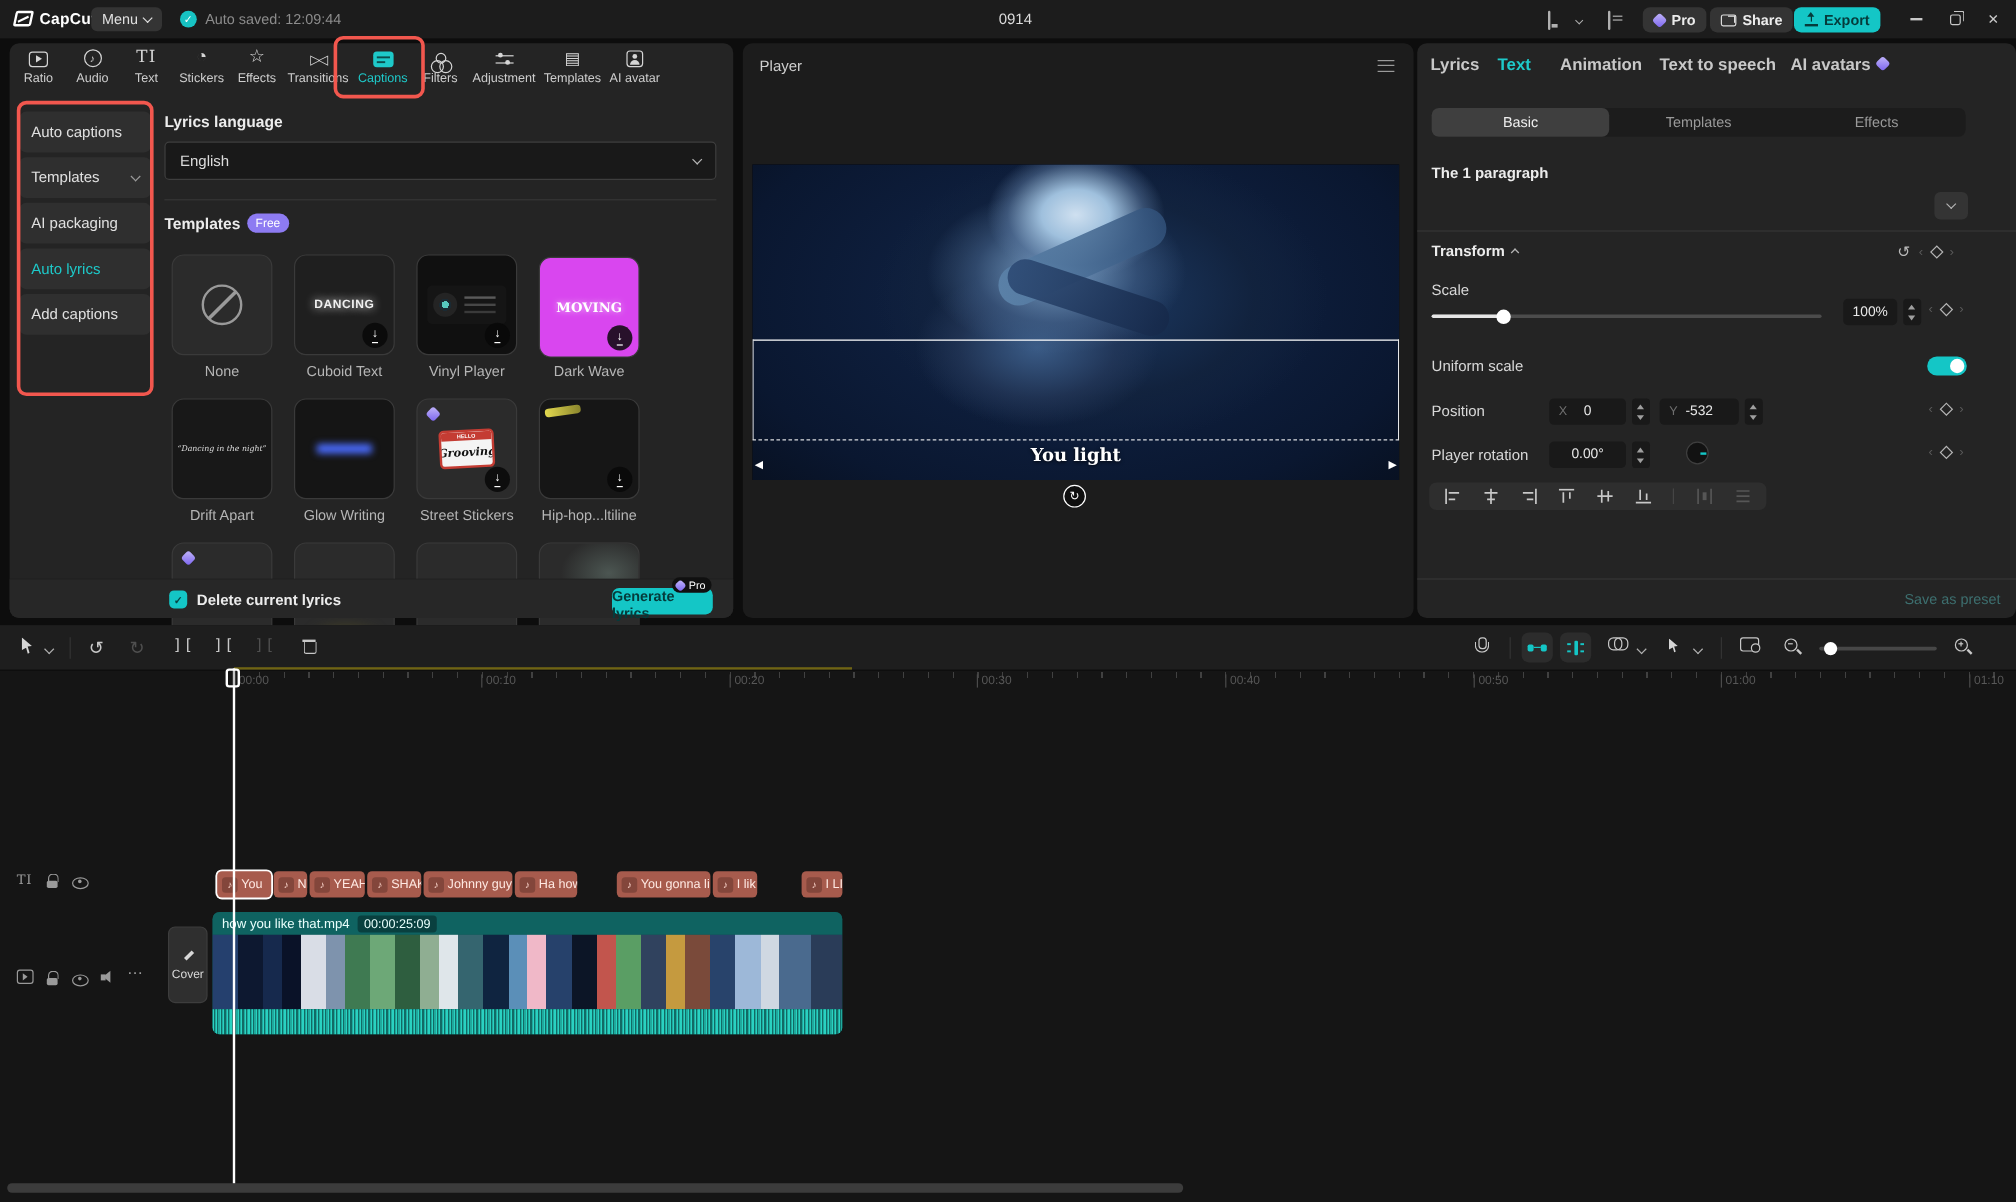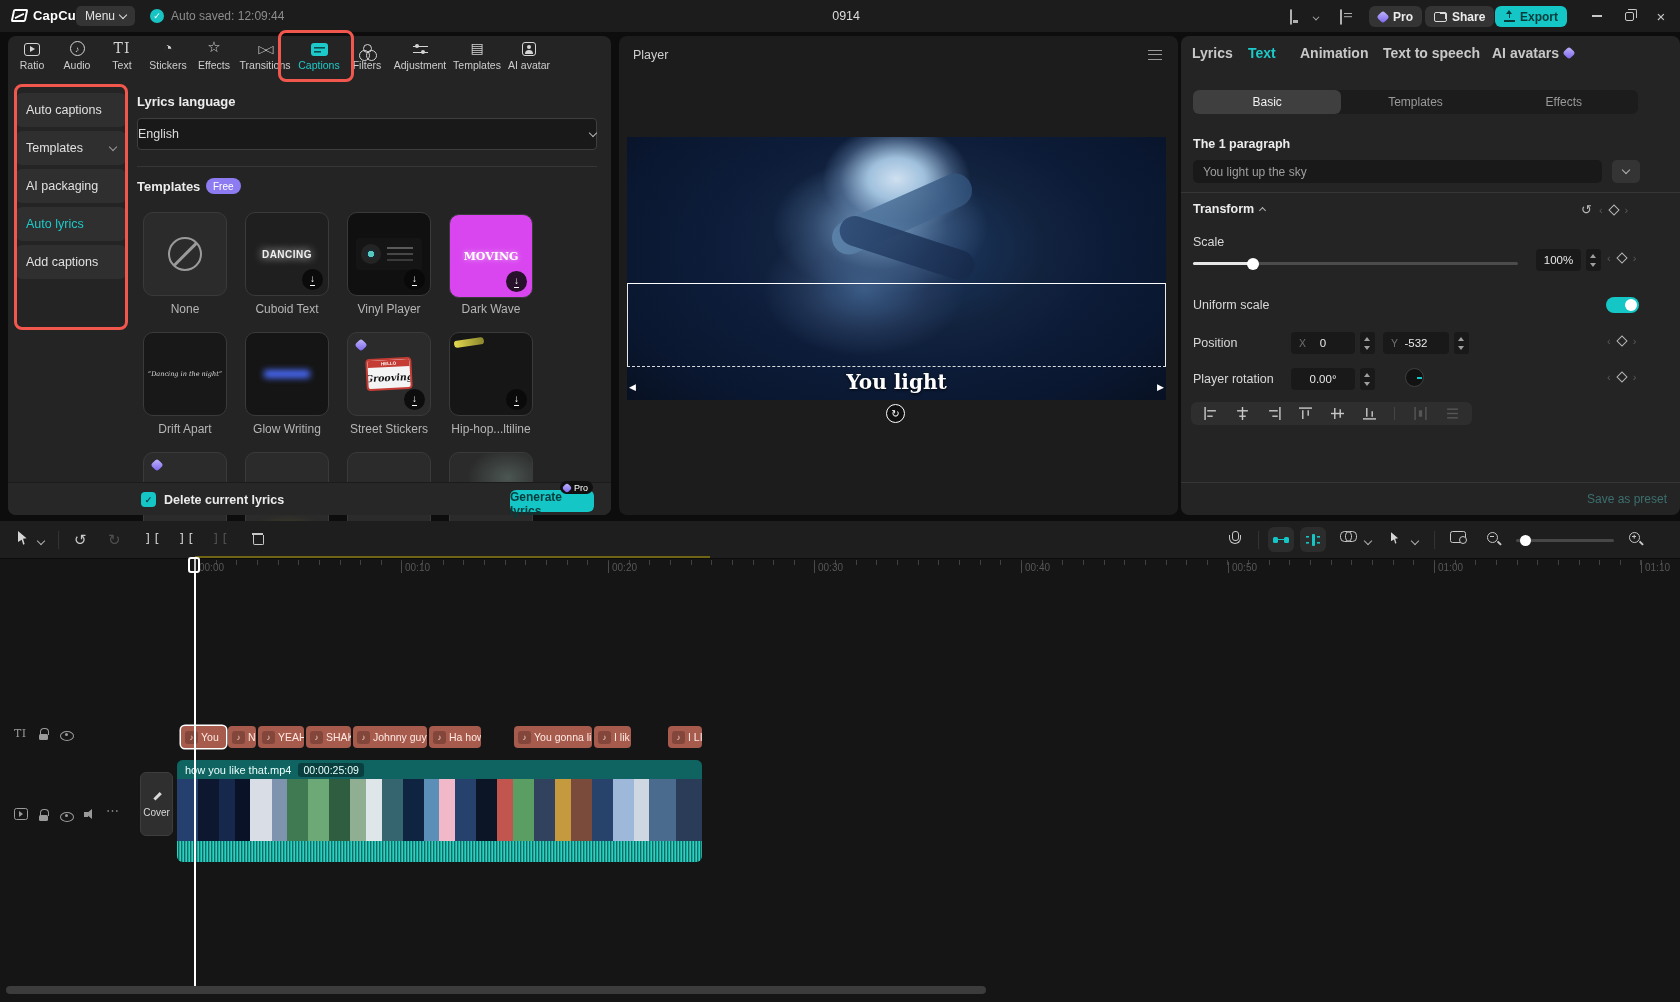--- a/index.html
+++ b/index.html
@@ -59,21 +59,21 @@
 .ic-ava{width:14px;height:14px;border:1.3px solid currentColor;border-radius:3px;position:relative;display:inline-block}
 .ic-ava::before{content:"";position:absolute;left:4.3px;top:2.3px;width:4px;height:4px;border-radius:50%;background:currentColor}
 .ic-ava::after{content:"";position:absolute;left:2.3px;bottom:1px;width:8px;height:4px;border-radius:4px 4px 0 0;background:currentColor}
 
 .side-item{position:absolute;left:8px;width:110px;height:34px;border-radius:6px;background:#2f2f2f;display:flex;align-items:center;padding:0 10px;font-size:12.5px;color:#e0e0e0;cursor:pointer}
 .side-item.act{color:#1ec9c9}
 .cv{width:6px;height:6px;border-right:1.5px solid currentColor;border-bottom:1.5px solid currentColor;transform:rotate(45deg);display:inline-block}
 .cv.up{transform:rotate(-135deg)}
 
 .sec-label{position:absolute;font-size:13px;font-weight:700;color:#ececec}
-.lang-select{position:absolute;left:129px;top:82px;width:460px;height:32px;background:#191919;border:1px solid #3e3e3e;border-radius:4px;display:flex;align-items:center;padding:0 0;font-size:12.5px;color:#dcdcdc}
+.lang-select{position:absolute;left:129px;top:82px;width:460px;height:32px;background:#191919;border:1px solid #3e3e3e;border-radius:4px;display:flex;align-items:center;padding:0 12px;font-size:12.5px;color:#dcdcdc}
 .hr{position:absolute;height:1px;background:#363636}
 .badge-free{position:absolute;height:16px;padding:0 7px;background:#8d7bf2;border-radius:8px;font-size:10px;color:#fff;display:flex;align-items:center}
 .tcard{position:absolute;width:84px;height:84px;background:#2b2b2b;border:1px solid #3a3a3a;border-radius:10px;overflow:hidden;display:grid;place-items:center;cursor:pointer}
 .tname{position:absolute;width:100px;text-align:center;font-size:12px;color:#b5b5b5;white-space:nowrap;overflow:hidden}
 .ic-ban{width:34px;height:34px;border:2.5px solid #9a9a9a;border-radius:50%;position:relative}
 .ic-ban::before{content:"";position:absolute;left:14px;top:-1px;width:2.5px;height:32px;background:#9a9a9a;transform:rotate(45deg)}
 .dl{position:absolute;right:5px;bottom:5px;width:21px;height:21px;border-radius:50%;background:rgba(8,8,8,.85);color:#fff;display:grid;place-items:center;font-size:10px}
 .dl i{border-bottom:1.3px solid #fff;font-style:normal;line-height:10px;padding-bottom:1px}
 .card-gem{position:absolute;left:8px;top:7px}
 .prev-cuboid{font-weight:700;font-size:10px;letter-spacing:.5px;color:#f0f0f0;filter:blur(.6px);text-shadow:0 0 8px rgba(255,255,255,.95)}
@@ -98,21 +98,21 @@
 .video{position:absolute;left:8px;top:101px;width:539px;height:263px;background:#04060c;overflow:hidden}
 .v-art{position:absolute;inset:0;background:
  radial-gradient(95px 70px at 50% 16%,#cfe0f0 0%,#9fc0dd 30%,rgba(90,120,160,.5) 60%,transparent 78%),
  radial-gradient(150px 95px at 47% 34%,#7da3c8 0%,rgba(70,100,140,.55) 45%,transparent 72%),
  radial-gradient(130px 85px at 44% 58%,#3a5b86 0%,rgba(40,60,95,.6) 50%,transparent 78%),
  radial-gradient(230px 150px at 54% 42%,#1d3a63 0%,rgba(18,35,62,.85) 55%,transparent 82%),
  radial-gradient(480px 290px at 50% 42%,#12264a 0%,#0a1730 60%,#05090f 100%)}
 .v-art::before{content:"";position:absolute;left:200px;top:60px;width:150px;height:34px;background:linear-gradient(90deg,#5e86ad,#31517a);border-radius:18px;transform:rotate(-24deg);opacity:.85}
 .v-art::after{content:"";position:absolute;left:210px;top:96px;width:140px;height:30px;background:linear-gradient(90deg,#2d4a74,#16294a);border-radius:16px;transform:rotate(18deg);opacity:.9}
 .sel-box{position:absolute;left:0;right:0;top:146px;height:84px;border-top:1px solid #fff;border-left:1px solid rgba(255,255,255,.9);border-right:1px solid rgba(255,255,255,.9);border-bottom:1px dashed rgba(255,255,255,.85)}
-.vo-text{position:absolute;left:0;right:0;top:233px;text-align:center;font-family:"DejaVu Serif",serif;font-weight:700;font-size:20px;color:#fff;text-shadow:0 1px 3px rgba(0,0,0,.8)}
+.vo-text{position:absolute;left:0;right:0;top:233px;text-align:center;font-family:"DejaVu Serif",serif;font-weight:700;font-size:15px;color:#fff;text-shadow:0 1px 3px rgba(0,0,0,.8)}
 .hndl{position:absolute;top:245px;color:#fff;font-size:9px}
 .rot-handle{position:absolute;left:267px;top:368px;width:19px;height:19px;border:1.3px solid #fff;border-radius:50%;background:rgba(0,0,0,.45);display:grid;place-items:center;font-size:10px;color:#fff;z-index:3}
 .pc{position:absolute;top:444px;left:0;right:0;height:35px}
 .tcode{position:absolute;left:14px;top:10px;font-size:12px;letter-spacing:.3px}
 .tcode .cur{color:#1fc9c9}.tcode .sep{color:#555;padding:0 3px}.tcode .tot{color:#9a9a9a}
 .ic-lines{width:10px;height:9px;border-top:2px solid #4a4a4a;border-bottom:2px solid #4a4a4a;position:relative;display:inline-block}
 .ic-lines::before{content:"";position:absolute;left:0;top:1.5px;width:10px;height:2px;background:#4a4a4a}
 .ic-play{width:0;height:0;border-left:12px solid #e0e0e0;border-top:7.5px solid transparent;border-bottom:7.5px solid transparent}
 .tag{position:absolute;top:10px;border:1px solid #9a9a9a;border-radius:3px;font-size:10px;color:#cfcfcf;padding:1px 4px}
 .ic-scan{width:15px;height:15px;position:relative;display:inline-block}
@@ -477,23 +477,20 @@
         </div>
       <div class="subtab">
           <span>Templates</span>
         </div>
       <div class="subtab">
           <span>Effects</span>
         </div>
     </div>
 
     <div class="ins-label b" style="left:12px;top:101px">The 1 paragraph</div>
-    <div class="pinput">
-        <span>You light up the sky</span>
-      </div>
     <div class="pbtn">
         <span class="cv" style="margin-top:-3px"></span>
       </div>
     <div class="hr" style="left:0;top:156px;width:499px"></div>
 
     <div class="ins-label b" style="left:12px;top:166px;display:flex;align-items:center;gap:6px">
       <span>Transform</span>
       <span class="cv up" style="width:5px;height:5px;margin-top:3px;color:#b5b5b5"></span>
       </div>
     <div class="kf-row" style="left:400px;top:166px">

